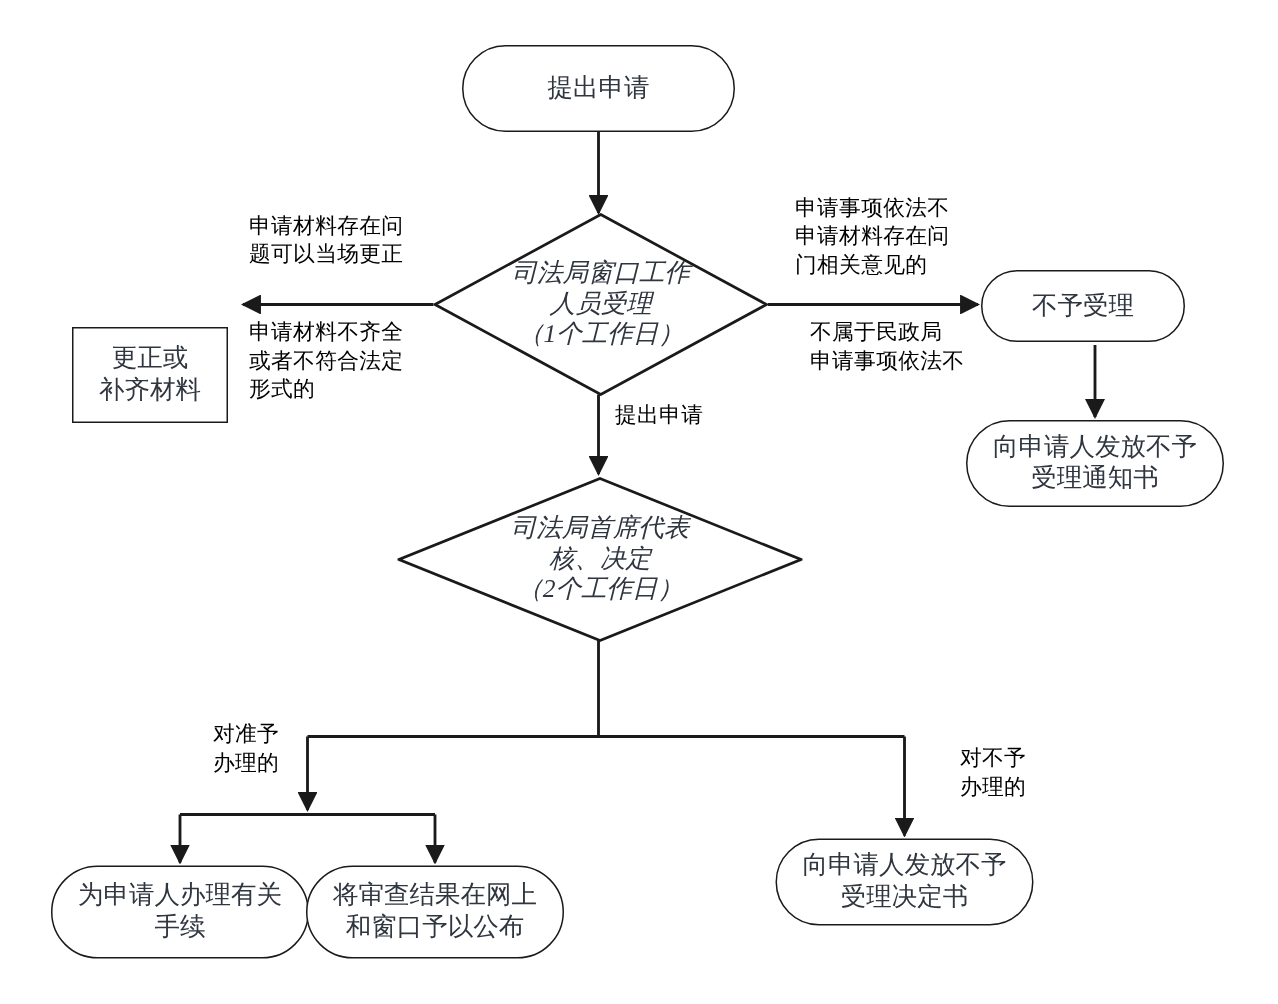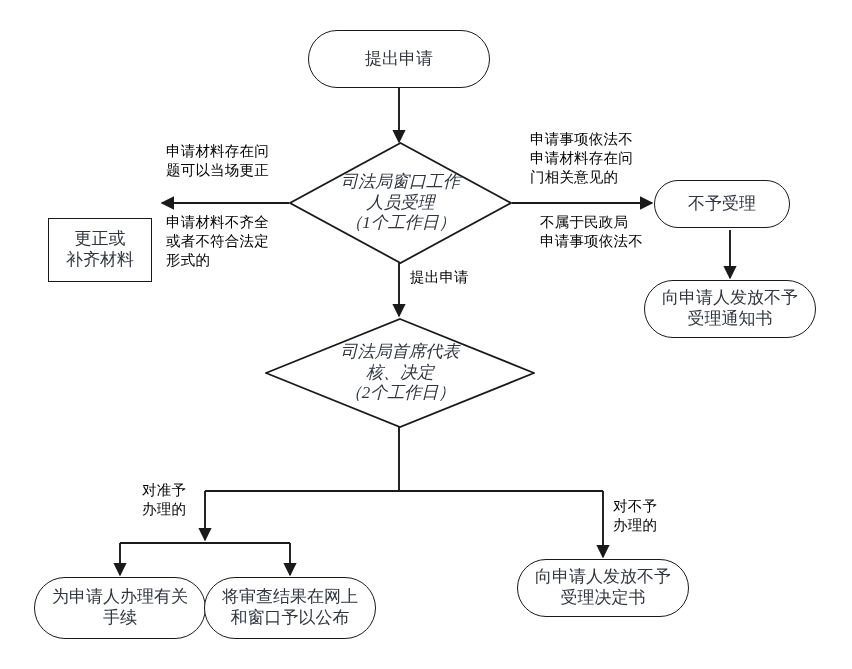--- a/index.html
+++ b/index.html
@@ -176,16 +176,16 @@
 门相关意见的</div>
 
   <div class="edge-label" style="left:540px; top:213px; width:130px;">不属于民政局
 申请事项依法不</div>
 
   <div class="edge-label" style="left:410px; top:268px; width:120px;">提出申请</div>
 
   <div class="edge-label" style="left:114px; top:481px; width:90px;margin-left:28px;">对准予
 办理的</div>
 
-  <div class="edge-label" style="left:613px; top:497px; width:90px;">对不予
+  <div class="edge-label" style="left:640px; top:497px; width:90px;">对不予
 办理的</div>
 
 </div>
 
 </body></html>

